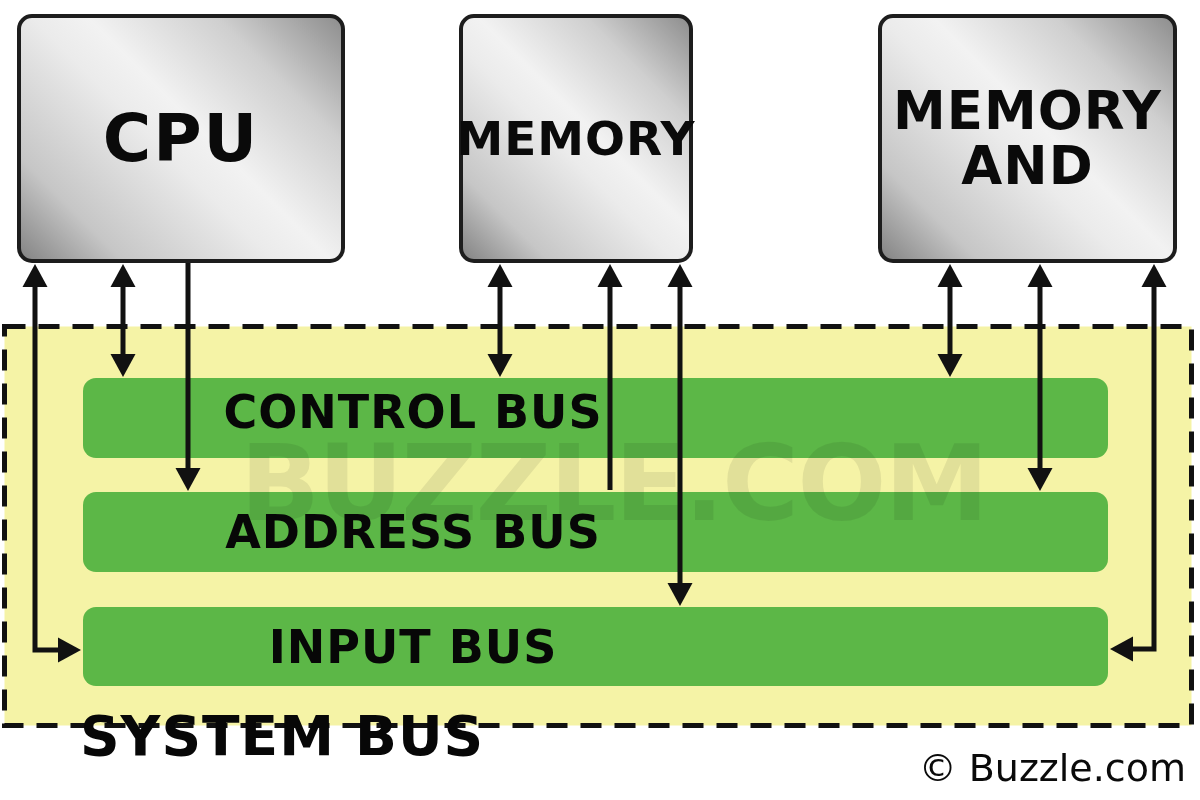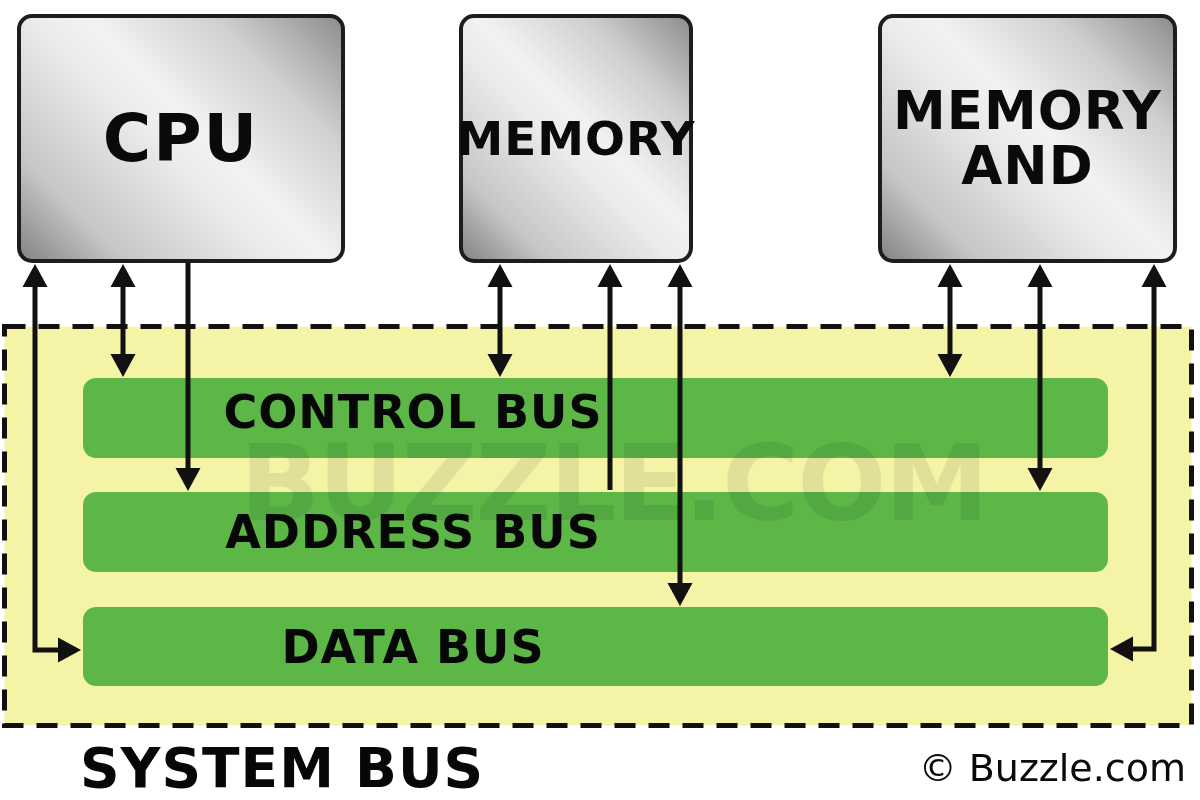--- a/index.html
+++ b/index.html
@@ -20,21 +20,21 @@
   #io-box{left:878px;width:299px;font-size:53px;line-height:1.02;letter-spacing:1px;}
   .bus-label{
     position:absolute;left:83px;width:660px;height:80px;
     display:flex;align-items:center;justify-content:center;
     font-size:46px;font-weight:800;color:#070707;letter-spacing:1px;white-space:nowrap;
   }
   #control-bus-label{top:372px;}
   #address-bus-label{top:492px;text-align:right;}
   #data-bus-label{top:607px;}
   #system-bus-title{
-    position:absolute;left:80px;top:736px;font-size:55px;font-weight:800;
+    position:absolute;left:80px;top:704px;font-size:55px;font-weight:800;
     color:#070707;letter-spacing:1px;white-space:nowrap;text-align:center;
   }
   #copyright-note{
     position:absolute;right:14px;top:746px;font-size:38px;font-weight:400;
     color:#0a0a0a;white-space:nowrap;
   }
 </style>
 </head>
 <body>
 
@@ -111,18 +111,18 @@
     <span>MEMORY</span>
   </div>
 
   <div id="io-box" class="hw-box">
     <span>MEMORY</span>
     <span>AND</span>
   </div>
 
   <div id="control-bus-label" class="bus-label">CONTROL BUS</div>
   <div id="address-bus-label" class="bus-label">ADDRESS BUS</div>
-  <div id="data-bus-label" class="bus-label">DATA BUS</div>
+  <div id="data-bus-label" class="bus-label">INPUT BUS</div>
 
   <div id="system-bus-title">SYSTEM BUS</div>
   <div id="copyright-note">© Buzzle.com</div>
 
 </div>
 
 </body></html>

